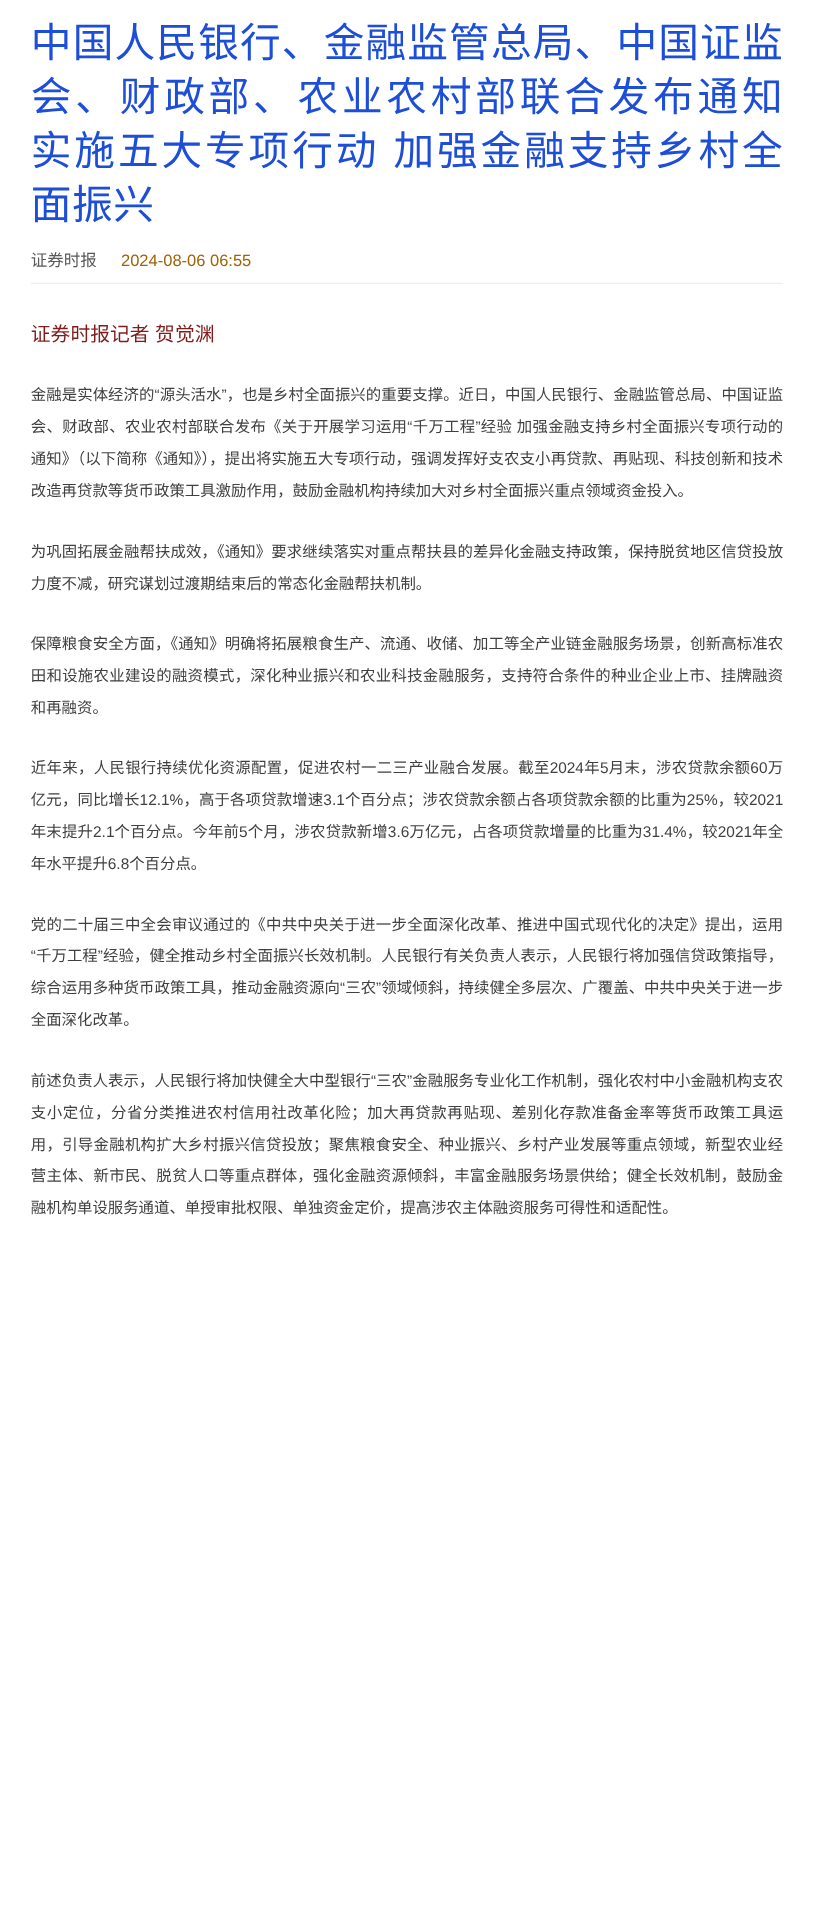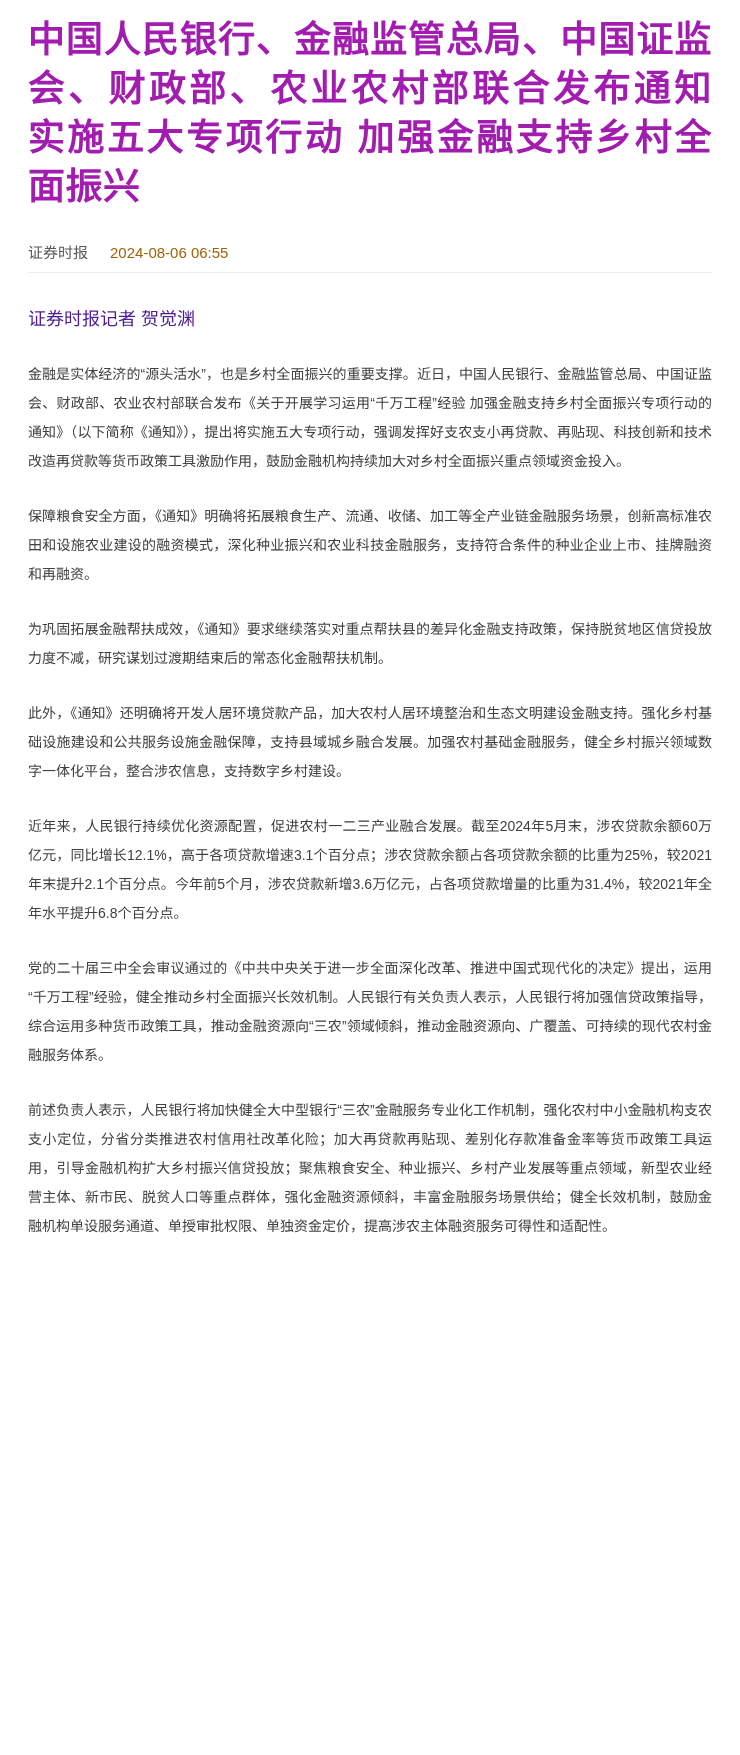--- a/index.html
+++ b/index.html
@@ -10,27 +10,27 @@
   .page {
     width: 740px;
     min-height: 1755px;
     margin: 0 auto;
     background: #ffffff;
     padding: 15px 28px 18px 28px;
   }
   .article-title {
     font-size: 37px;
     line-height: 49px;
-    font-weight: 700;
-    color: #a21caf;
+    font-weight: 400;
+    color: #1d4ed8;
     letter-spacing: 0.5px;
     text-align: justify;
   }
   .meta-row {
-    margin-top: 32px;
+    margin-top: 17px;
     display: flex;
     align-items: center;
     font-size: 15px;
     line-height: 20px;
   }
   .meta-source {
     color: #595959;
     margin-right: 22px;
   }
   .meta-time {
@@ -38,21 +38,21 @@
   }
   .divider {
     border: none;
     border-top: 1px solid #ececec;
     margin-top: 9px;
   }
   .byline {
     margin-top: 32px;
     font-size: 18px;
     line-height: 29px;
-    color: #4c1d95;
+    color: #7f1d1d;
   }
   .article-body p {
     margin-top: 26px;
     font-size: 14px;
     line-height: 29px;
     color: #404040;
     text-align: justify;
     text-justify: inter-ideograph;
     word-break: break-all;
   }
@@ -68,21 +68,20 @@
     <span class="meta-source">证券时报</span>
     <span class="meta-time">2024-08-06 06:55</span>
   </div>
 
   <hr class="divider">
 
   <div class="byline">证券时报记者 贺觉渊</div>
 
   <div class="article-body">
     <p>金融是实体经济的“源头活水”，也是乡村全面振兴的重要支撑。近日，中国人民银行、金融监管总局、中国证监会、财政部、农业农村部联合发布《关于开展学习运用“千万工程”经验 加强金融支持乡村全面振兴专项行动的通知》（以下简称《通知》），提出将实施五大专项行动，强调发挥好支农支小再贷款、再贴现、科技创新和技术改造再贷款等货币政策工具激励作用，鼓励金融机构持续加大对乡村全面振兴重点领域资金投入。</p>
+    <p>为巩固拓展金融帮扶成效，《通知》要求继续落实对重点帮扶县的差异化金融支持政策，保持脱贫地区信贷投放力度不减，研究谋划过渡期结束后的常态化金融帮扶机制。</p>
     <p>保障粮食安全方面，《通知》明确将拓展粮食生产、流通、收储、加工等全产业链金融服务场景，创新高标准农田和设施农业建设的融资模式，深化种业振兴和农业科技金融服务，支持符合条件的种业企业上市、挂牌融资和再融资。</p>
-    <p>为巩固拓展金融帮扶成效，《通知》要求继续落实对重点帮扶县的差异化金融支持政策，保持脱贫地区信贷投放力度不减，研究谋划过渡期结束后的常态化金融帮扶机制。</p>
-    <p>此外，《通知》还明确将开发人居环境贷款产品，加大农村人居环境整治和生态文明建设金融支持。强化乡村基础设施建设和公共服务设施金融保障，支持县域城乡融合发展。加强农村基础金融服务，健全乡村振兴领域数字一体化平台，整合涉农信息，支持数字乡村建设。</p>
     <p>近年来，人民银行持续优化资源配置，促进农村一二三产业融合发展。截至2024年5月末，涉农贷款余额60万亿元，同比增长12.1%，高于各项贷款增速3.1个百分点；涉农贷款余额占各项贷款余额的比重为25%，较2021年末提升2.1个百分点。今年前5个月，涉农贷款新增3.6万亿元，占各项贷款增量的比重为31.4%，较2021年全年水平提升6.8个百分点。</p>
-    <p>党的二十届三中全会审议通过的《中共中央关于进一步全面深化改革、推进中国式现代化的决定》提出，运用“千万工程”经验，健全推动乡村全面振兴长效机制。人民银行有关负责人表示，人民银行将加强信贷政策指导，综合运用多种货币政策工具，推动金融资源向“三农”领域倾斜，推动金融资源向、广覆盖、可持续的现代农村金融服务体系。</p>
+    <p>党的二十届三中全会审议通过的《中共中央关于进一步全面深化改革、推进中国式现代化的决定》提出，运用“千万工程”经验，健全推动乡村全面振兴长效机制。人民银行有关负责人表示，人民银行将加强信贷政策指导，综合运用多种货币政策工具，推动金融资源向“三农”领域倾斜，持续健全多层次、广覆盖、中共中央关于进一步全面深化改革。</p>
     <p>前述负责人表示，人民银行将加快健全大中型银行“三农”金融服务专业化工作机制，强化农村中小金融机构支农支小定位，分省分类推进农村信用社改革化险；加大再贷款再贴现、差别化存款准备金率等货币政策工具运用，引导金融机构扩大乡村振兴信贷投放；聚焦粮食安全、种业振兴、乡村产业发展等重点领域，新型农业经营主体、新市民、脱贫人口等重点群体，强化金融资源倾斜，丰富金融服务场景供给；健全长效机制，鼓励金融机构单设服务通道、单授审批权限、单独资金定价，提高涉农主体融资服务可得性和适配性。</p>
   </div>
 
 </div>
 
 </body></html>

